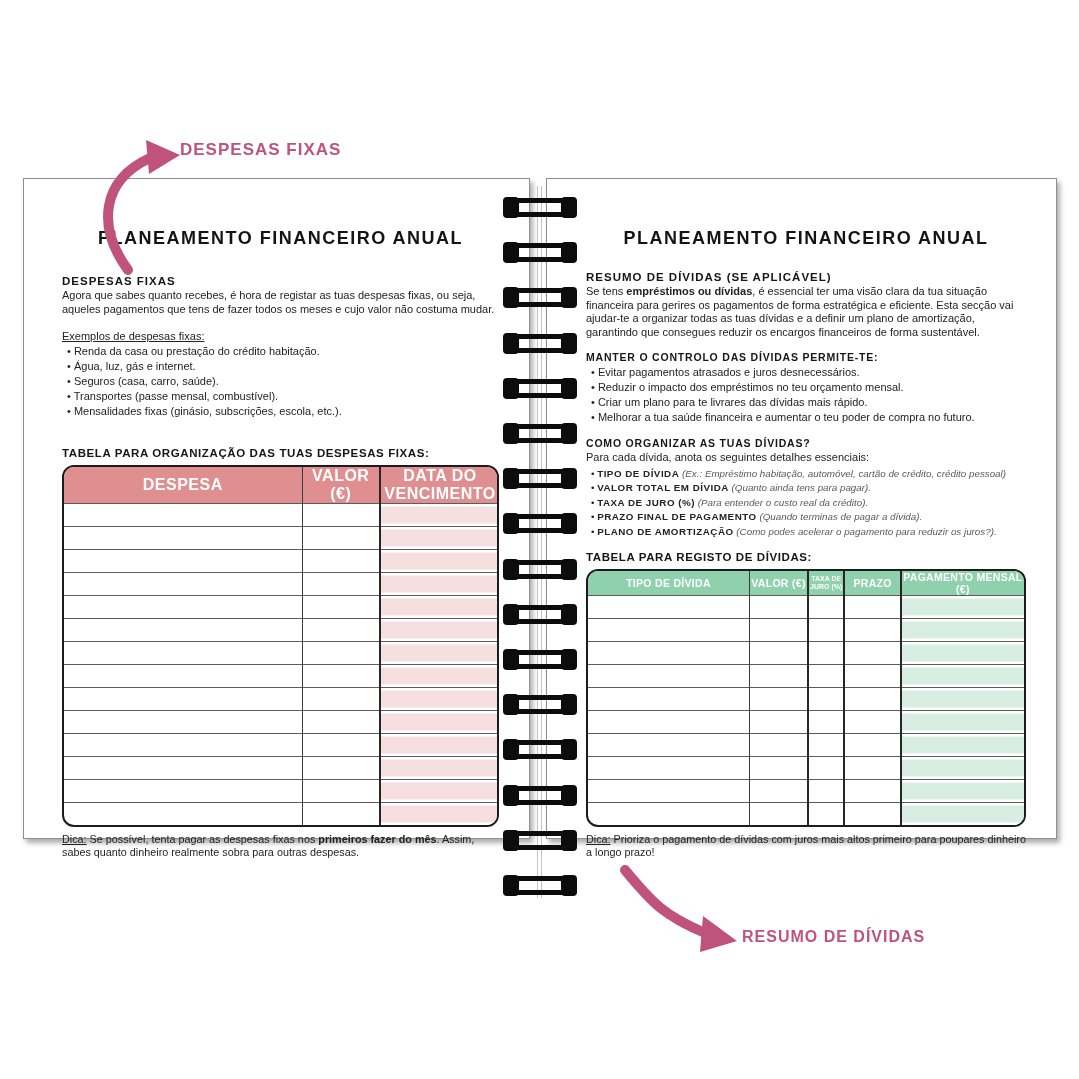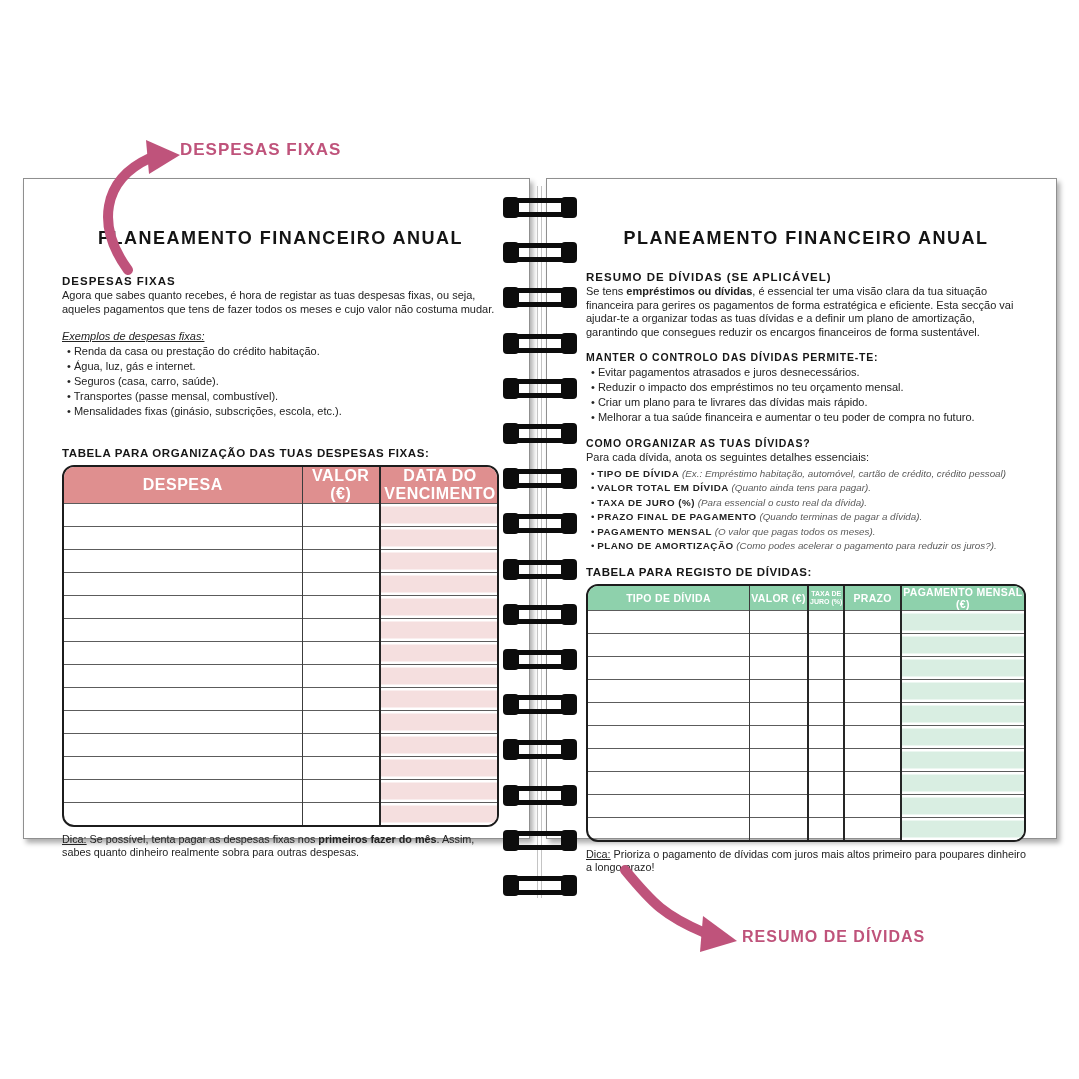--- a/index.html
+++ b/index.html
@@ -17,21 +17,21 @@
   .page.right{left:546px;width:511px;padding:46px 30px 0 39px;}
   .pageedge{position:absolute;top:186px;height:712px;width:1px;background:#c4c4c4;z-index:2;}
   
   .title{
     margin:0;font-size:18px;font-weight:bold;letter-spacing:1.5px;line-height:26px;
     text-align:center;color:#141414;white-space:nowrap;
   }
   .sec-h{margin:24px 0 2px;font-size:11.5px;font-weight:bold;letter-spacing:1px;color:#161616;}
   .page.right .sec-h{margin-top:20px;}
   .body-p{margin:2px 0 0;font-size:11px;line-height:13.5px;color:#232323;}
-  .ex-h{margin:14px 0 0;font-size:11px;text-decoration:underline;color:#232323;font-style:italic;}
+  .ex-h{margin:14px 0 0;font-size:11px;text-decoration:underline;color:#232323;}
   ul.dots{list-style:none;margin:2px 0 0;padding:0 0 0 5px;}
   ul.dots li{font-size:11px;line-height:15px;color:#232323;}
   ul.dots li::before{content:"• ";font-size:11px;}
   .mini-h{margin:12px 0 0;font-size:10.5px;font-weight:bold;letter-spacing:0.8px;color:#161616;}
   ul.deflist{list-style:none;margin:2px 0 0;padding:0 0 0 5px;}
   ul.deflist li{font-size:9.8px;line-height:14.5px;color:#232323;}
   ul.deflist li::before{content:"• ";}
   ul.deflist b{letter-spacing:0.5px;}
   ul.deflist i{color:#5a5a5a;font-style:italic;}
   .table-h{margin:28px 0 0;font-size:11.5px;font-weight:bold;letter-spacing:0.6px;color:#161616;}
@@ -202,23 +202,22 @@
     <li>Reduzir o impacto dos empréstimos no teu orçamento mensal.</li>
     <li>Criar um plano para te livrares das dívidas mais rápido.</li>
     <li>Melhorar a tua saúde financeira e aumentar o teu poder de compra no futuro.</li>
   </ul>
 
   <h3 class="mini-h">COMO ORGANIZAR AS TUAS DÍVIDAS?</h3>
   <p class="body-p">Para cada dívida, anota os seguintes detalhes essenciais:</p>
   <ul class="deflist">
     <li><b>TIPO DE DÍVIDA</b> <i>(Ex.: Empréstimo habitação, automóvel, cartão de crédito, crédito pessoal)</i></li>
     <li><b>VALOR TOTAL EM DÍVIDA</b> <i>(Quanto ainda tens para pagar).</i></li>
-    <li><b>TAXA DE JURO (%)</b> <i>(Para essencial o custo real da dívida).</i></li>
+    <li><b>TAXA DE JURO (%)</b> <i>(Para entender o custo real da crédito).</i></li>
     <li><b>PRAZO FINAL DE PAGAMENTO</b> <i>(Quando terminas de pagar a dívida).</i></li>
-    <li><b>PAGAMENTO MENSAL</b> <i>(O valor que pagas todos os meses).</i></li>
     <li><b>PLANO DE AMORTIZAÇÃO</b> <i>(Como podes acelerar o pagamento para reduzir os juros?).</i></li>
   </ul>
 
   <h3 class="table-h">TABELA PARA REGISTO DE DÍVIDAS:</h3>
   <div class="twrap">
     <table class="green">
       <colgroup>
           <col style="width:160px">
           <col style="width:58px">
           <col style="width:36px">

